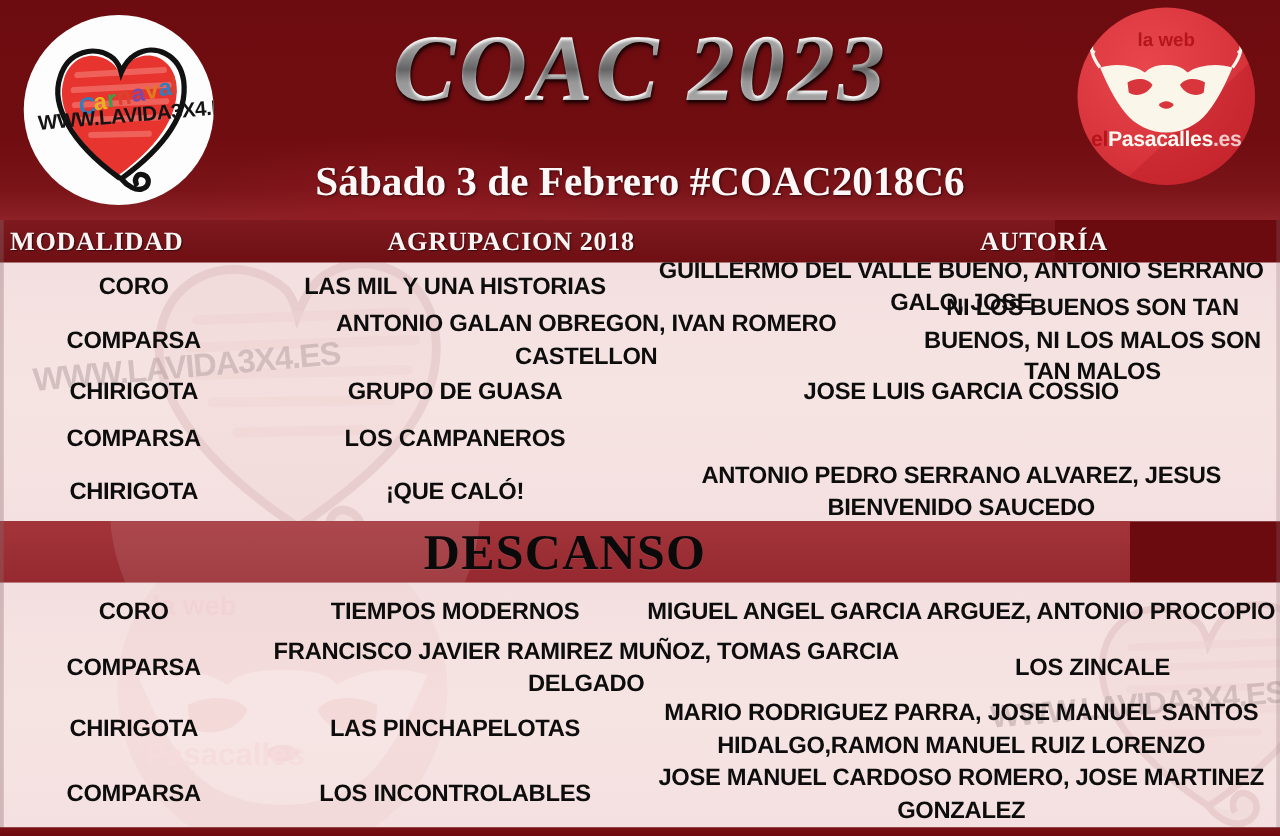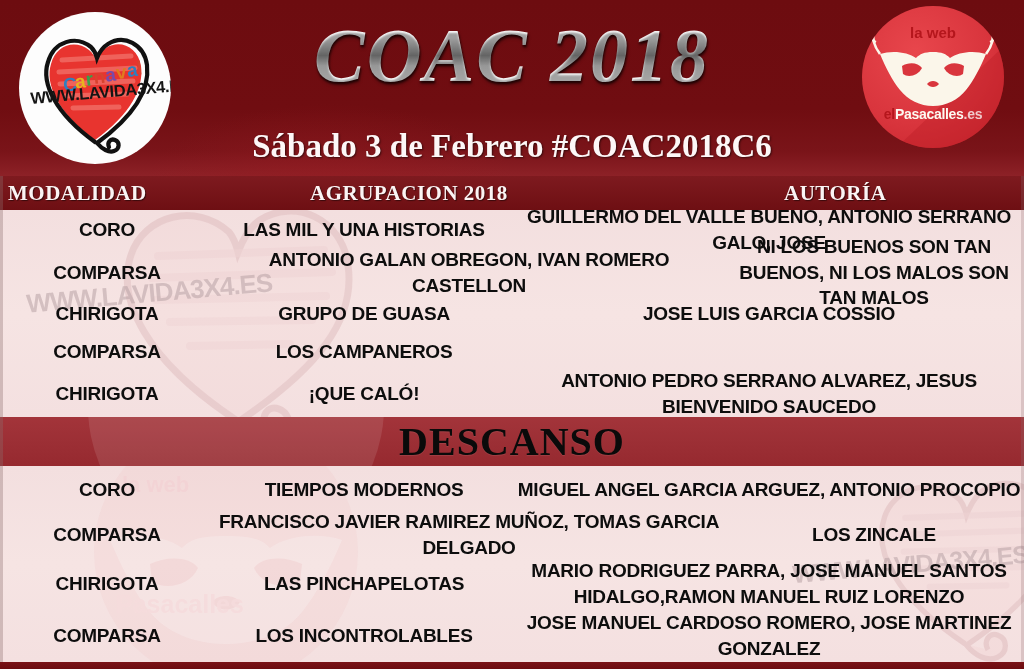--- a/index.html
+++ b/index.html
@@ -62,30 +62,30 @@
     overflow: hidden;
   }
   .logo svg { display: block; }
   #logo-right .lw {
     position: absolute; left: 0; top: 18px; width: 142px;
     text-align: center; font-size: 15px; font-weight: bold;
     color: #b5161c; font-family: "Liberation Sans", sans-serif;
   }
   #logo-right .dm {
     position: absolute; left: 0; bottom: 26px; width: 142px;
-    text-align: center; font-size: 14px; font-weight: bold;
+    text-align: center; font-size: 17px; font-weight: bold;
     font-family: "Liberation Sans", sans-serif; letter-spacing: -.3px;
   }
   #logo-right .dm .a { color: #b5161c; }
   #logo-right .dm .b { color: #fdfaf2; }
   #logo-right .dm .c { color: #f0c9cb; }
 
   
   #colheads {
-    position: absolute; left: 0; top: 176px; width: 1024px; height: 34px;
+    position: absolute; left: 0; top: 176px; width: 844px; height: 34px;
     background: linear-gradient(180deg,#7e1a1f 0%, #6e0f13 100%);
   }
   #colheads .ch {
     position: absolute; top: 5px;
     font-family: "Liberation Serif", serif;
     font-weight: bold; font-size: 21px; color: #fbf4f4;
     text-shadow: 1px 1px 1px rgba(0,0,0,.5);
     letter-spacing: .5px;
   }
   #ch-mod { left: 8px; }
@@ -123,21 +123,21 @@
     text-align: center; line-height: 1.35;
     letter-spacing: -.25px;
     position: relative; z-index: 3;
   }
   .c-mod { width: 214px; flex: 0 0 214px; }
   .c-agr { width: 300px; flex: 0 0 300px; }
   .c-aut { width: 510px; flex: 0 0 510px; }
 
   
   #descanso {
-    position: absolute; left: 0; top: 417px; width: 1024px; height: 49px;
+    position: absolute; left: 0; top: 417px; width: 904px; height: 49px;
     background: linear-gradient(180deg,#a3343a 0%, #9c2f35 50%, #96292f 100%);
     display: flex; align-items: center; justify-content: center;
     overflow: hidden;
   }
   #descanso .lbl {
     font-family: "Liberation Serif", serif;
     font-weight: bold; font-size: 40px; color: #0a0a0a;
     letter-spacing: 1px; position: relative; z-index: 3;
     text-shadow: 0 1px 0 rgba(255,255,255,.08);
   }
@@ -174,21 +174,21 @@
           <text x="87" y="71" fill="#7a49a8">a</text>
           <text x="98" y="70" fill="#e07b1f">v</text>
           <text x="109" y="69" fill="#2f7fbf">a</text>
           <text x="119" y="68" fill="#d8422f">l</text>
         </g>
         <text x="12" y="92" font-family="Liberation Sans, sans-serif" font-weight="bold" font-size="16.5" fill="#141414" transform="rotate(-5 12 92)" letter-spacing="-.4">WWW.LAVIDA3X4.ES</text>
       </svg>
 
     </div>
 
-    <div id="title">COAC 2018</div>
+    <div id="title">COAC 2023</div>
     <div id="subtitle">Sábado 3 de Febrero #COAC2018C6</div>
 
     <div class="logo" id="logo-right">
       <svg width="142" height="142" viewBox="0 0 142 142" style="position:absolute;left:0;top:0">
         <path d="M142 40 L142 142 L34 142 Z" fill="#b81b23" opacity=".35"></path>
         <path d="M18 48 C30 44 46 46 54 52 C58 48 62 46 71 46 C80 46 84 48 88 52 C96 46 112 44 124 48
                  C118 62 112 74 104 84 C96 94 84 100 71 100 C58 100 46 94 38 84 C30 74 24 62 18 48 Z" fill="#fbf6ea"></path>
         <path d="M40 60 C46 56 56 56 60 62 C56 70 46 72 41 68 Z" fill="#d9353d"></path>
         <path d="M102 60 C96 56 86 56 82 62 C86 70 96 72 101 68 Z" fill="#d9353d"></path>
         <path d="M65 78 C68 74 74 74 77 78 C74 82 68 82 65 78 Z" fill="#d9353d"></path>

